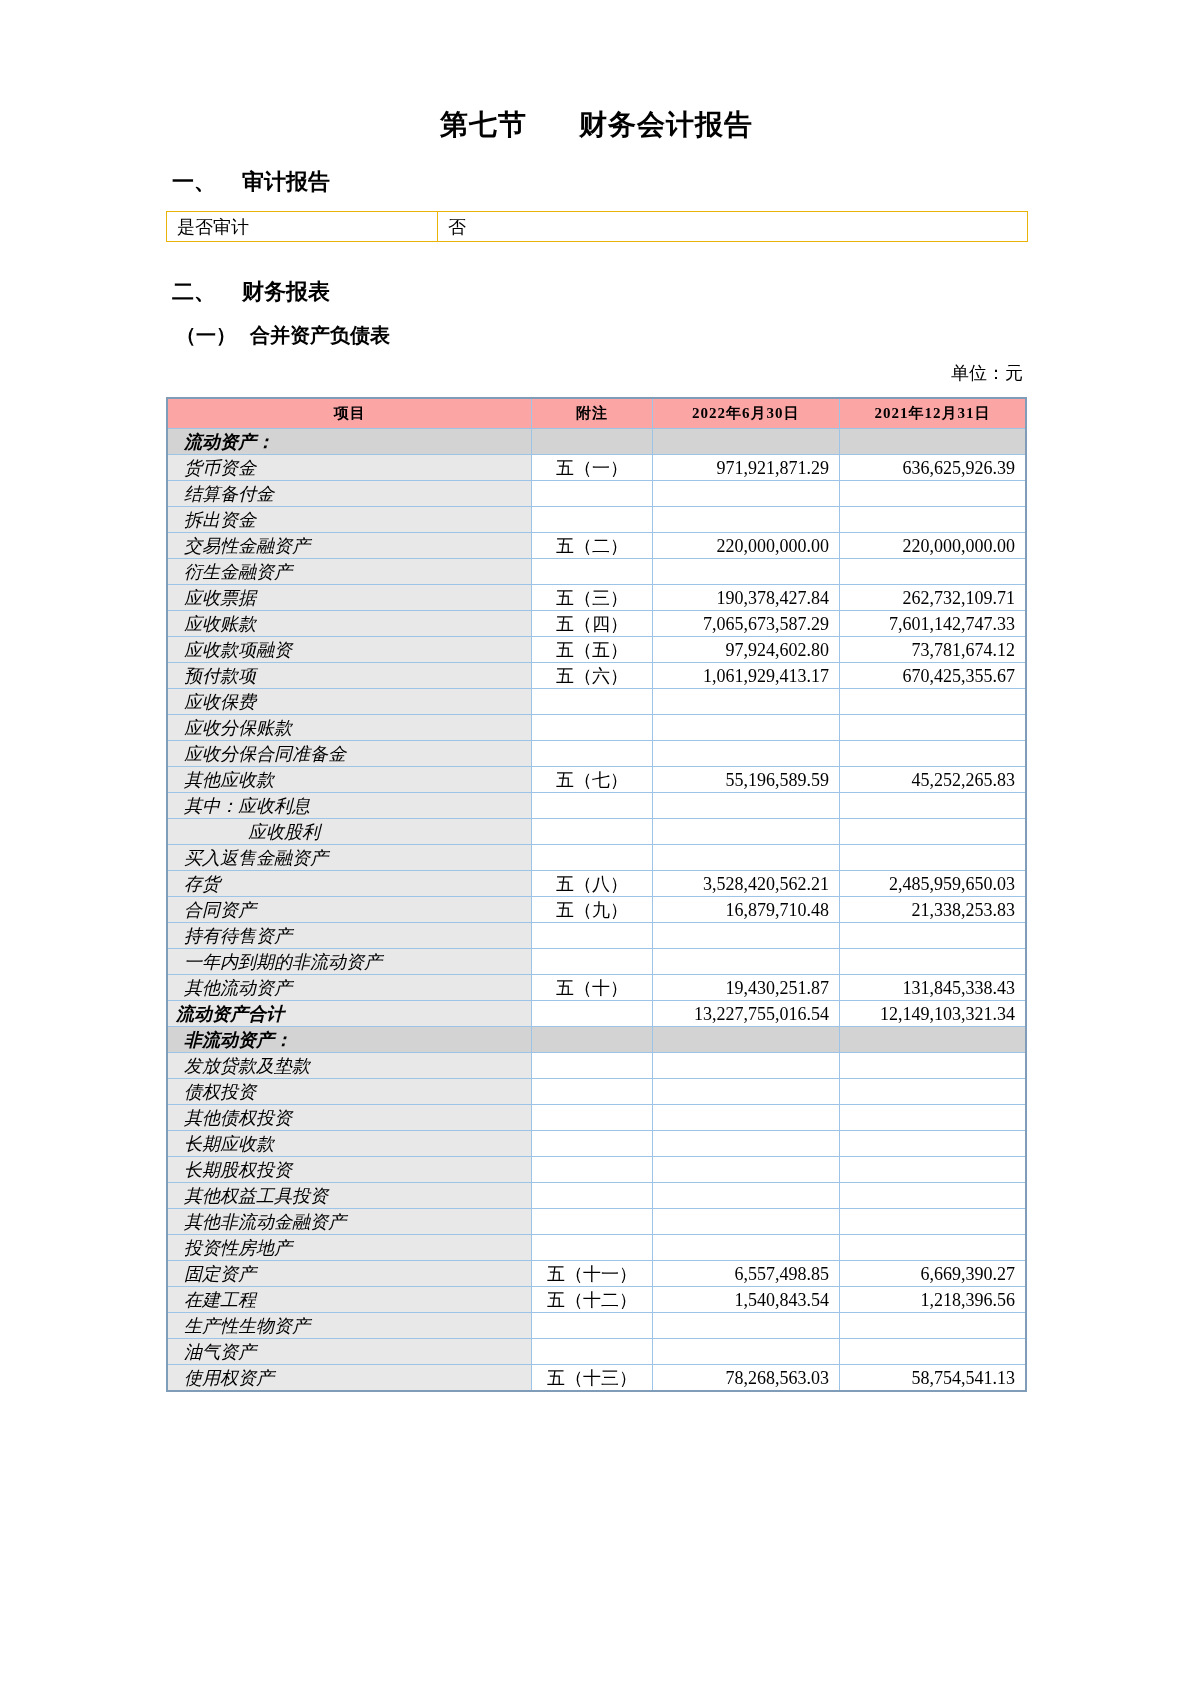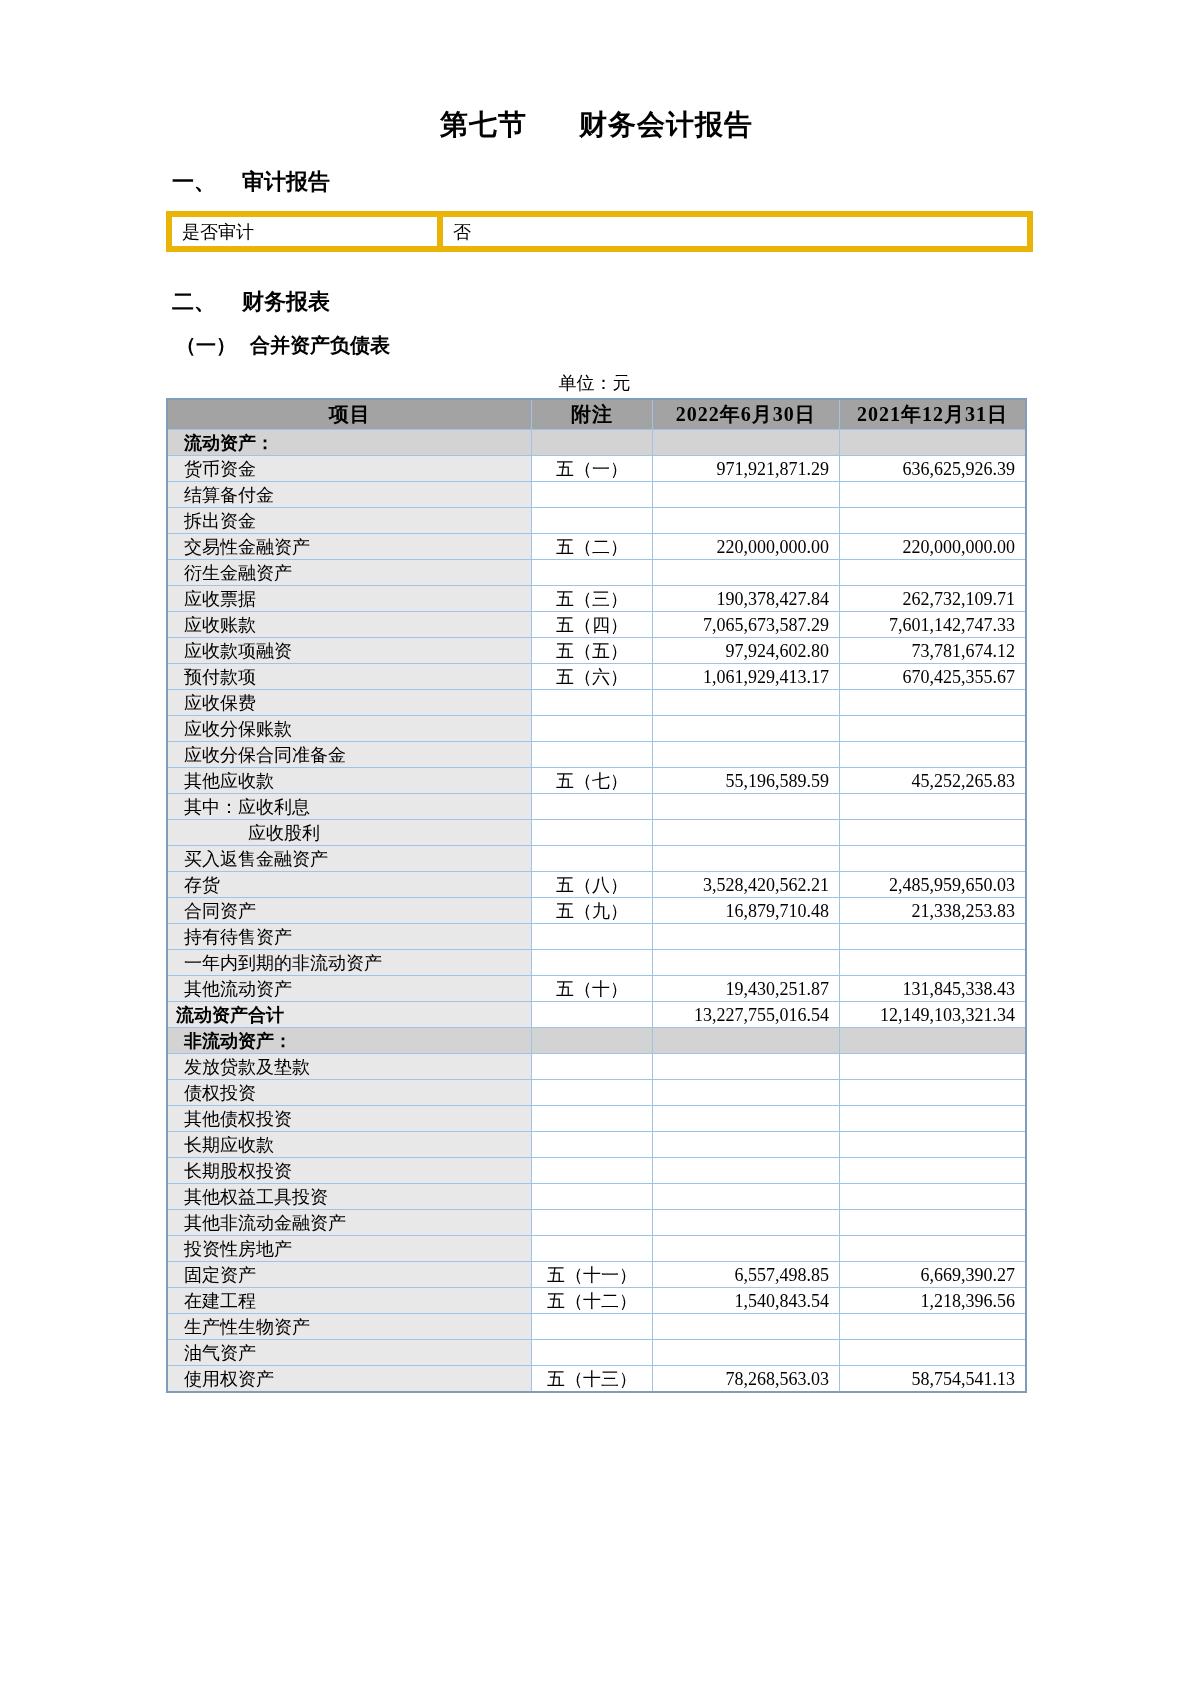--- a/index.html
+++ b/index.html
@@ -52,63 +52,64 @@
   .sub-heading .sub-num { width: 74px; flex: none; }
   
   .audit-table {
     margin-top: 15px;
     width: 861px;
     border-collapse: collapse;
     table-layout: fixed;
     font-size: 18px;
   }
   .audit-table td {
-    border: 6px solid #eab308;
+    border: 1px solid #eab308;
     height: 29px;
     padding: 0 10px;
     vertical-align: middle;
   }
   
   .unit-line {
-    margin: 14px 4px 4px 0;
-    text-align: center;
+    margin: 14px 4px 13px 0;
+    text-align: right;
     font-size: 18px;
     line-height: 22px;
   }
   
   .bs-table {
     width: 861px;
     border-collapse: collapse;
     table-layout: fixed;
     border: 2px solid #7f9db9;
   }
   .bs-table th, .bs-table td {
     border: 1px solid #9dc3e6;
     vertical-align: middle;
     overflow: hidden;
     white-space: nowrap;
   }
   .bs-table th {
     height: 29px;
-    background: #a3a3a3;
+    background: #fca5a5;
     text-align: center;
     font-weight: bold;
-    font-size: 20px;
+    font-size: 15px;
     letter-spacing: 1px;
     padding: 0 4px;
   }
   .bs-table td {
     height: 25px;
     font-size: 18px;
     line-height: 24px;
   }
   .bs-table td.c-label {
     text-align: left;
     padding: 0 26px 0 16px;
     background: #e8e8e8;
+    font-style: italic;
   }
   .bs-table td.c-note {
     text-align: center;
     padding: 0 9px;
     background: #ffffff;
   }
   .bs-table td.c-val {
     text-align: right;
     padding: 0 10px 0 4px;
     background: #ffffff;

